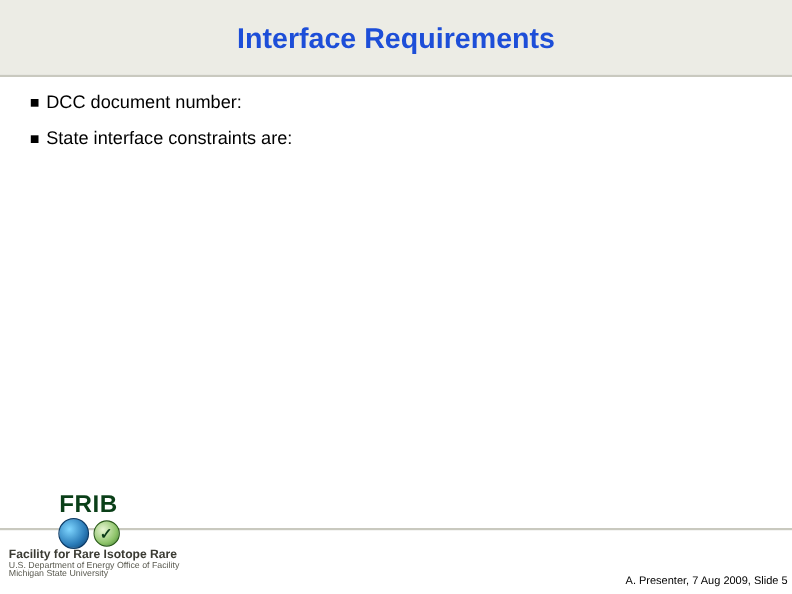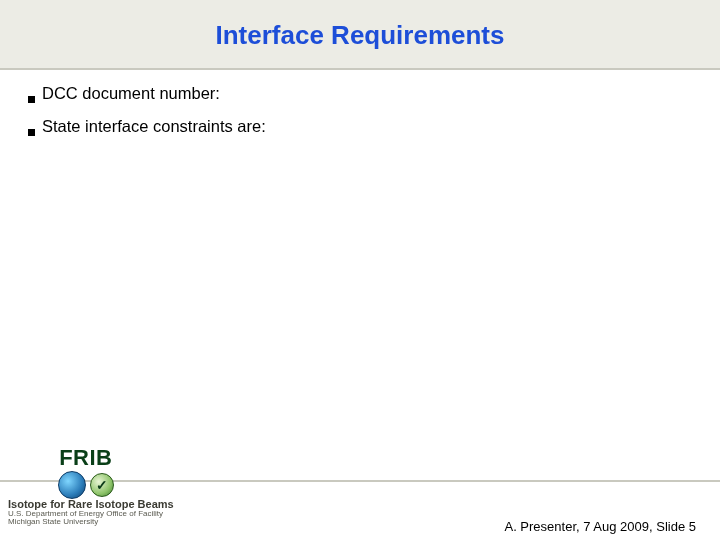--- a/index.html
+++ b/index.html
@@ -38,21 +38,21 @@
     color: #1d4ed8;
   }
   .bullets {
     position: absolute;
     top: 84px;
     left: 28px;
     right: 28px;
   }
   .bullet-row {
     display: flex;
-    align-items: flex-end;
+    align-items: flex-start;
     margin-bottom: 14px;
   }
   .sq {
     width: 7px;
     height: 7px;
     background: #000;
     margin-top: 6px;
     margin-right: 7px;
     flex-shrink: 0;
   }
@@ -126,23 +126,23 @@
     font-size: 11px;
     font-weight: 700;
     color: #3b3b33;
   }
   .org-sub {
     font-size: 8px;
     color: #5a5a50;
   }
   .footer-meta {
     position: absolute;
-    right: 24px;
+    right: 4px;
     bottom: 6px;
-    font-size: 13px;
+    font-size: 10px;
     color: #000;
   }
 </style>
 </head>
 <body>
 
 <div class="header-band"></div>
 <div class="rule"></div>
 
 <h1 class="title">Interface Requirements</h1>
@@ -161,20 +161,20 @@
 <div class="footer">
   <div class="footer-rule"></div>
 
   <div class="logo-block">
     <div class="frib-logo">FRIB</div>
     <div class="icon-cluster">
       <div class="globe"></div>
       <div class="check-badge">✓</div>
     </div>
     <div class="org-text">
-      <span class="org-main">Isotope for Rare Isotope Beams</span>
+      <span class="org-main">Facility for Rare Isotope Rare</span>
       <span class="org-sub">U.S. Department of Energy Office of Facility</span>
       <span class="org-sub">Michigan State University</span>
     </div>
   </div>
 
   <div class="footer-meta">A. Presenter, 7 Aug 2009, Slide 5</div>
 </div>
 
 </body></html>

